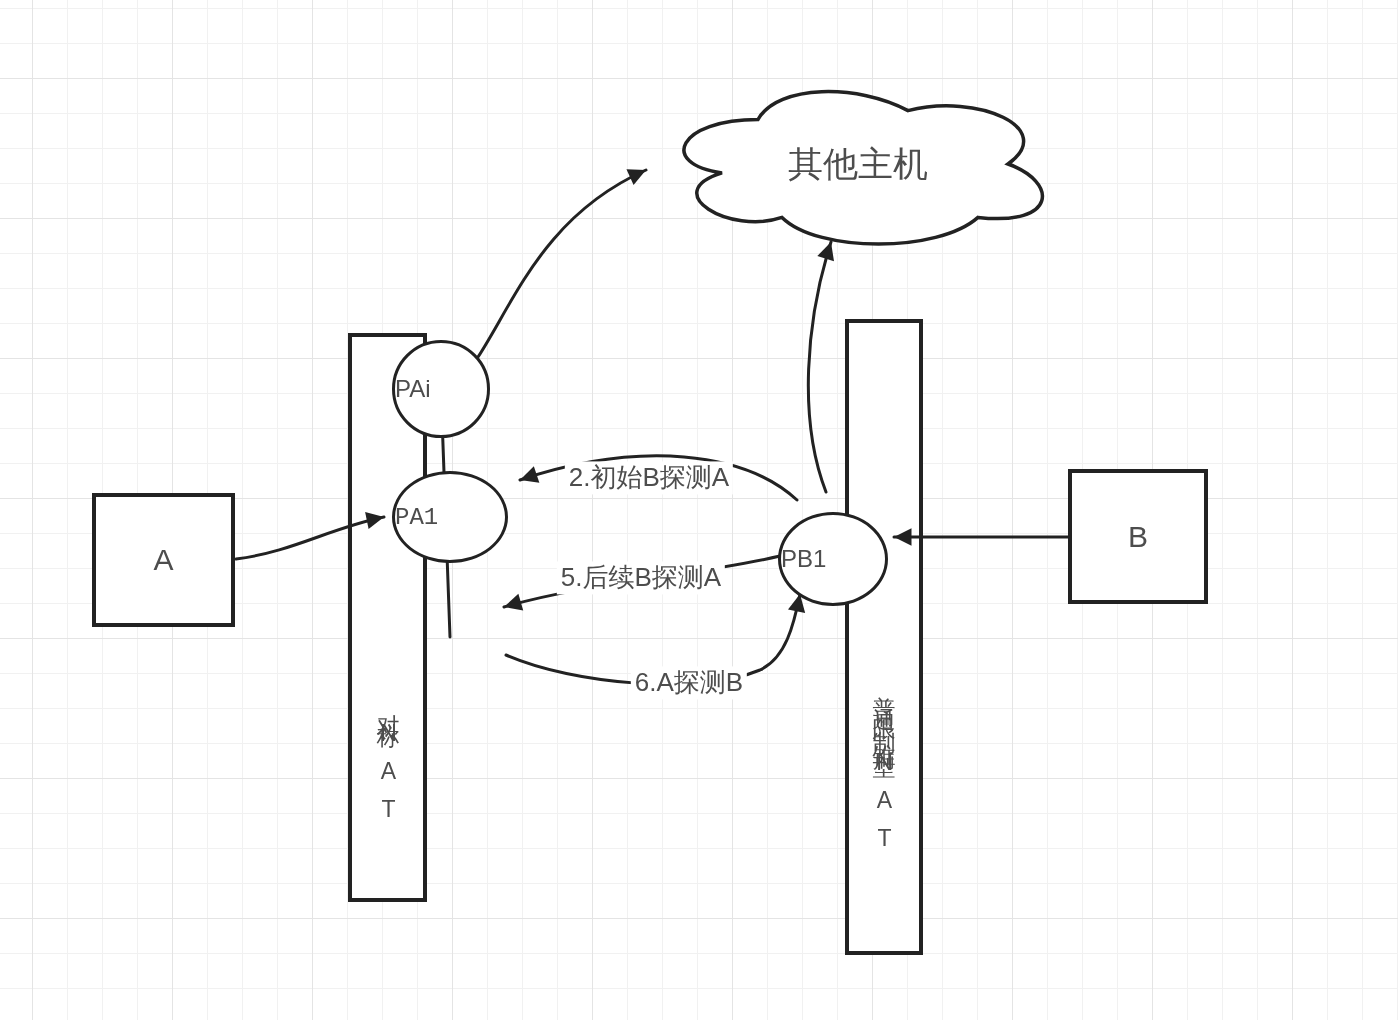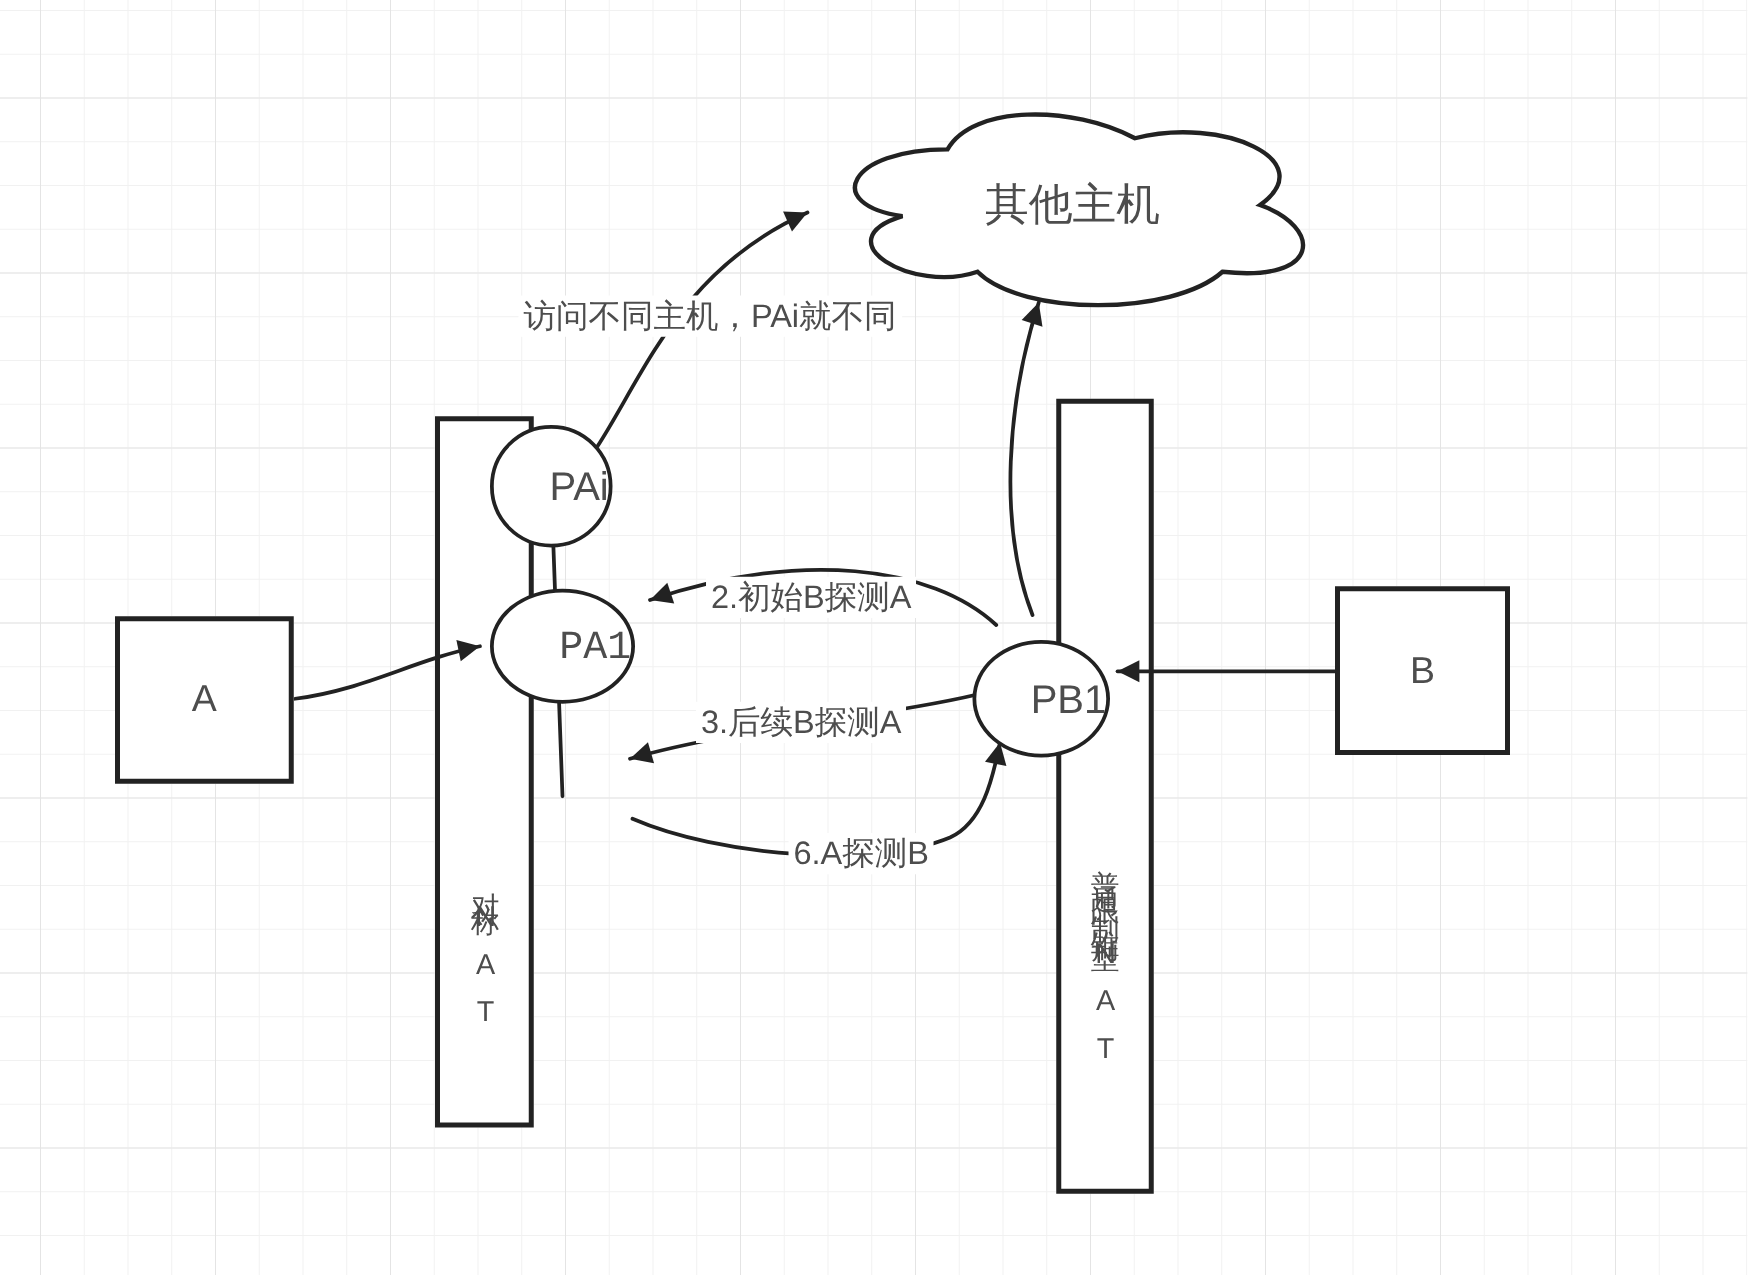--- a/index.html
+++ b/index.html
@@ -62,22 +62,22 @@
     font-size: 30px;
     color: var(--text);
   }
   .node-ellipse {
     position: absolute;
     background: #ffffff;
     border: 3px solid var(--stroke);
     border-radius: 50%;
     display: flex;
     align-items: center;
-    justify-content: flex-end;
-    font-size: 32px;
+    justify-content: flex-start;
+    font-size: 24px;
     color: var(--text);
   }
   .edge-label {
     position: absolute;
     transform: translate(-50%, -50%);
     white-space: nowrap;
     font-size: 26px;
     color: var(--text);
     background: var(--background);
     padding: 1px 4px;
@@ -154,25 +154,24 @@
   </div>
   <div class="node-ellipse" style="left:392px; top:471px; width:116px; height:92px;font-family:Liberation Mono, monospace;">
     <span>PA1</span>
   </div>
   <div class="node-ellipse" style="left:778px; top:512px; width:110px; height:94px;">
     <span>PB1</span>
   </div>
 
   <div class="cloud-label" style="left:858px; top:164px;">其他主机</div>
 
-  <div class="edge-label" style="left:568px; top:253px;">访问不同主机，PAi就不同</div>
 
   <div class="edge-label" style="left:649px; top:450px;margin-top:28px;">2.初始B探测A</div>
 
-  <div class="edge-label" style="left:641px; top:578px;">3.后续B探测A</div>
+  <div class="edge-label" style="left:641px; top:578px;">5.后续B探测A</div>
 
   <div class="edge-label" style="left:689px; top:683px;">6.A探测B</div>
 
   <div class="vlabel" style="left:388px; top:765px;">对称NAT</div>
 
   <div class="vlabel" style="left:884px; top:770px;">普通限制锥型NAT</div>
 
 </div>
 
 </body></html>

